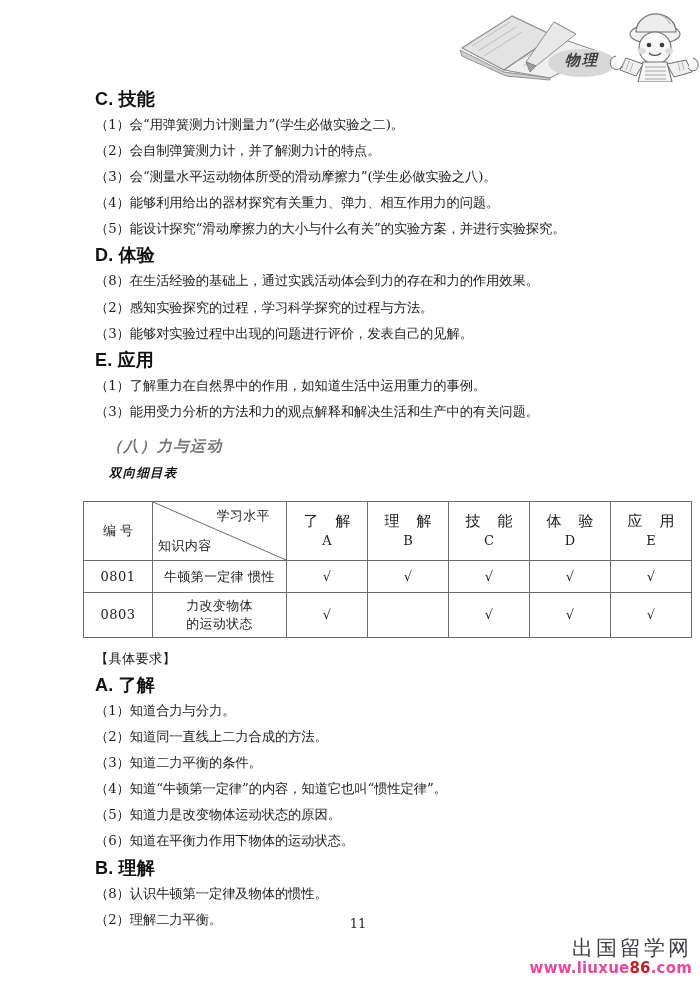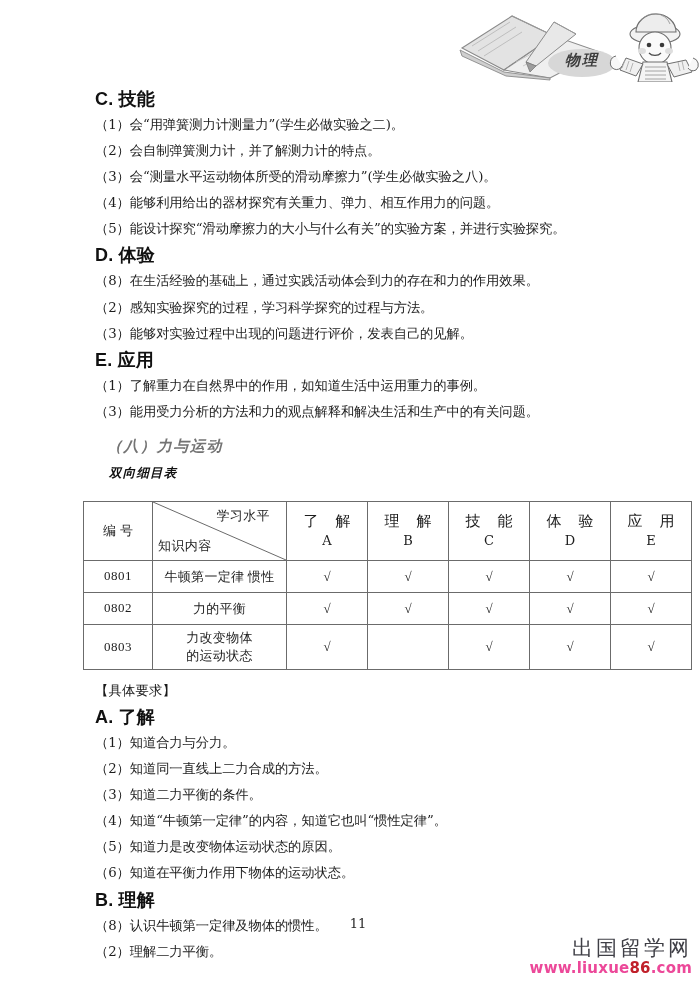--- a/index.html
+++ b/index.html
@@ -132,21 +132,21 @@
     display: block;
     letter-spacing: 6px;
     padding-left: 6px;
     font-size: 15px;
   }
   .lvl-head .en {
     display: block;
     font-size: 13px;
   }
 
-  .body-row td { height: 31px; font-family: Liberation Serif, serif; }
+  .body-row td { height: 31px; }
   .body-row.tall td { height: 44px; }
 
   .code-cell { letter-spacing: 0.5px; font-size: 13px; }
   .topic-cell { font-size: 13px; letter-spacing: 0.3px; line-height: 1.35; }
   .tick {
     font-size: 15px;
     line-height: 1;
     color: #2a2a2a;
   }
 
@@ -307,29 +307,20 @@
     <tr class="body-row">
       <td class="code-cell">0801</td>
       <td class="topic-cell">牛顿第一定律 惯性</td>
       <td class="tick">√</td>
       <td class="tick">√</td>
       <td class="tick">√</td>
       <td class="tick">√</td>
       <td class="tick">√</td>
     </tr>
 
-    <tr class="body-row">
-      <td class="code-cell">0802</td>
-      <td class="topic-cell">力的平衡</td>
-      <td class="tick">√</td>
-      <td class="tick">√</td>
-      <td class="tick">√</td>
-      <td class="tick">√</td>
-      <td class="tick">√</td>
-    </tr>
 
     <tr class="body-row tall">
       <td class="code-cell">0803</td>
       <td class="topic-cell">
         <span>力改变物体</span><br>
         <span>的运动状态</span>
       </td>
       <td class="tick">√</td>
       <td class="tick"></td>
       <td class="tick">√</td>

